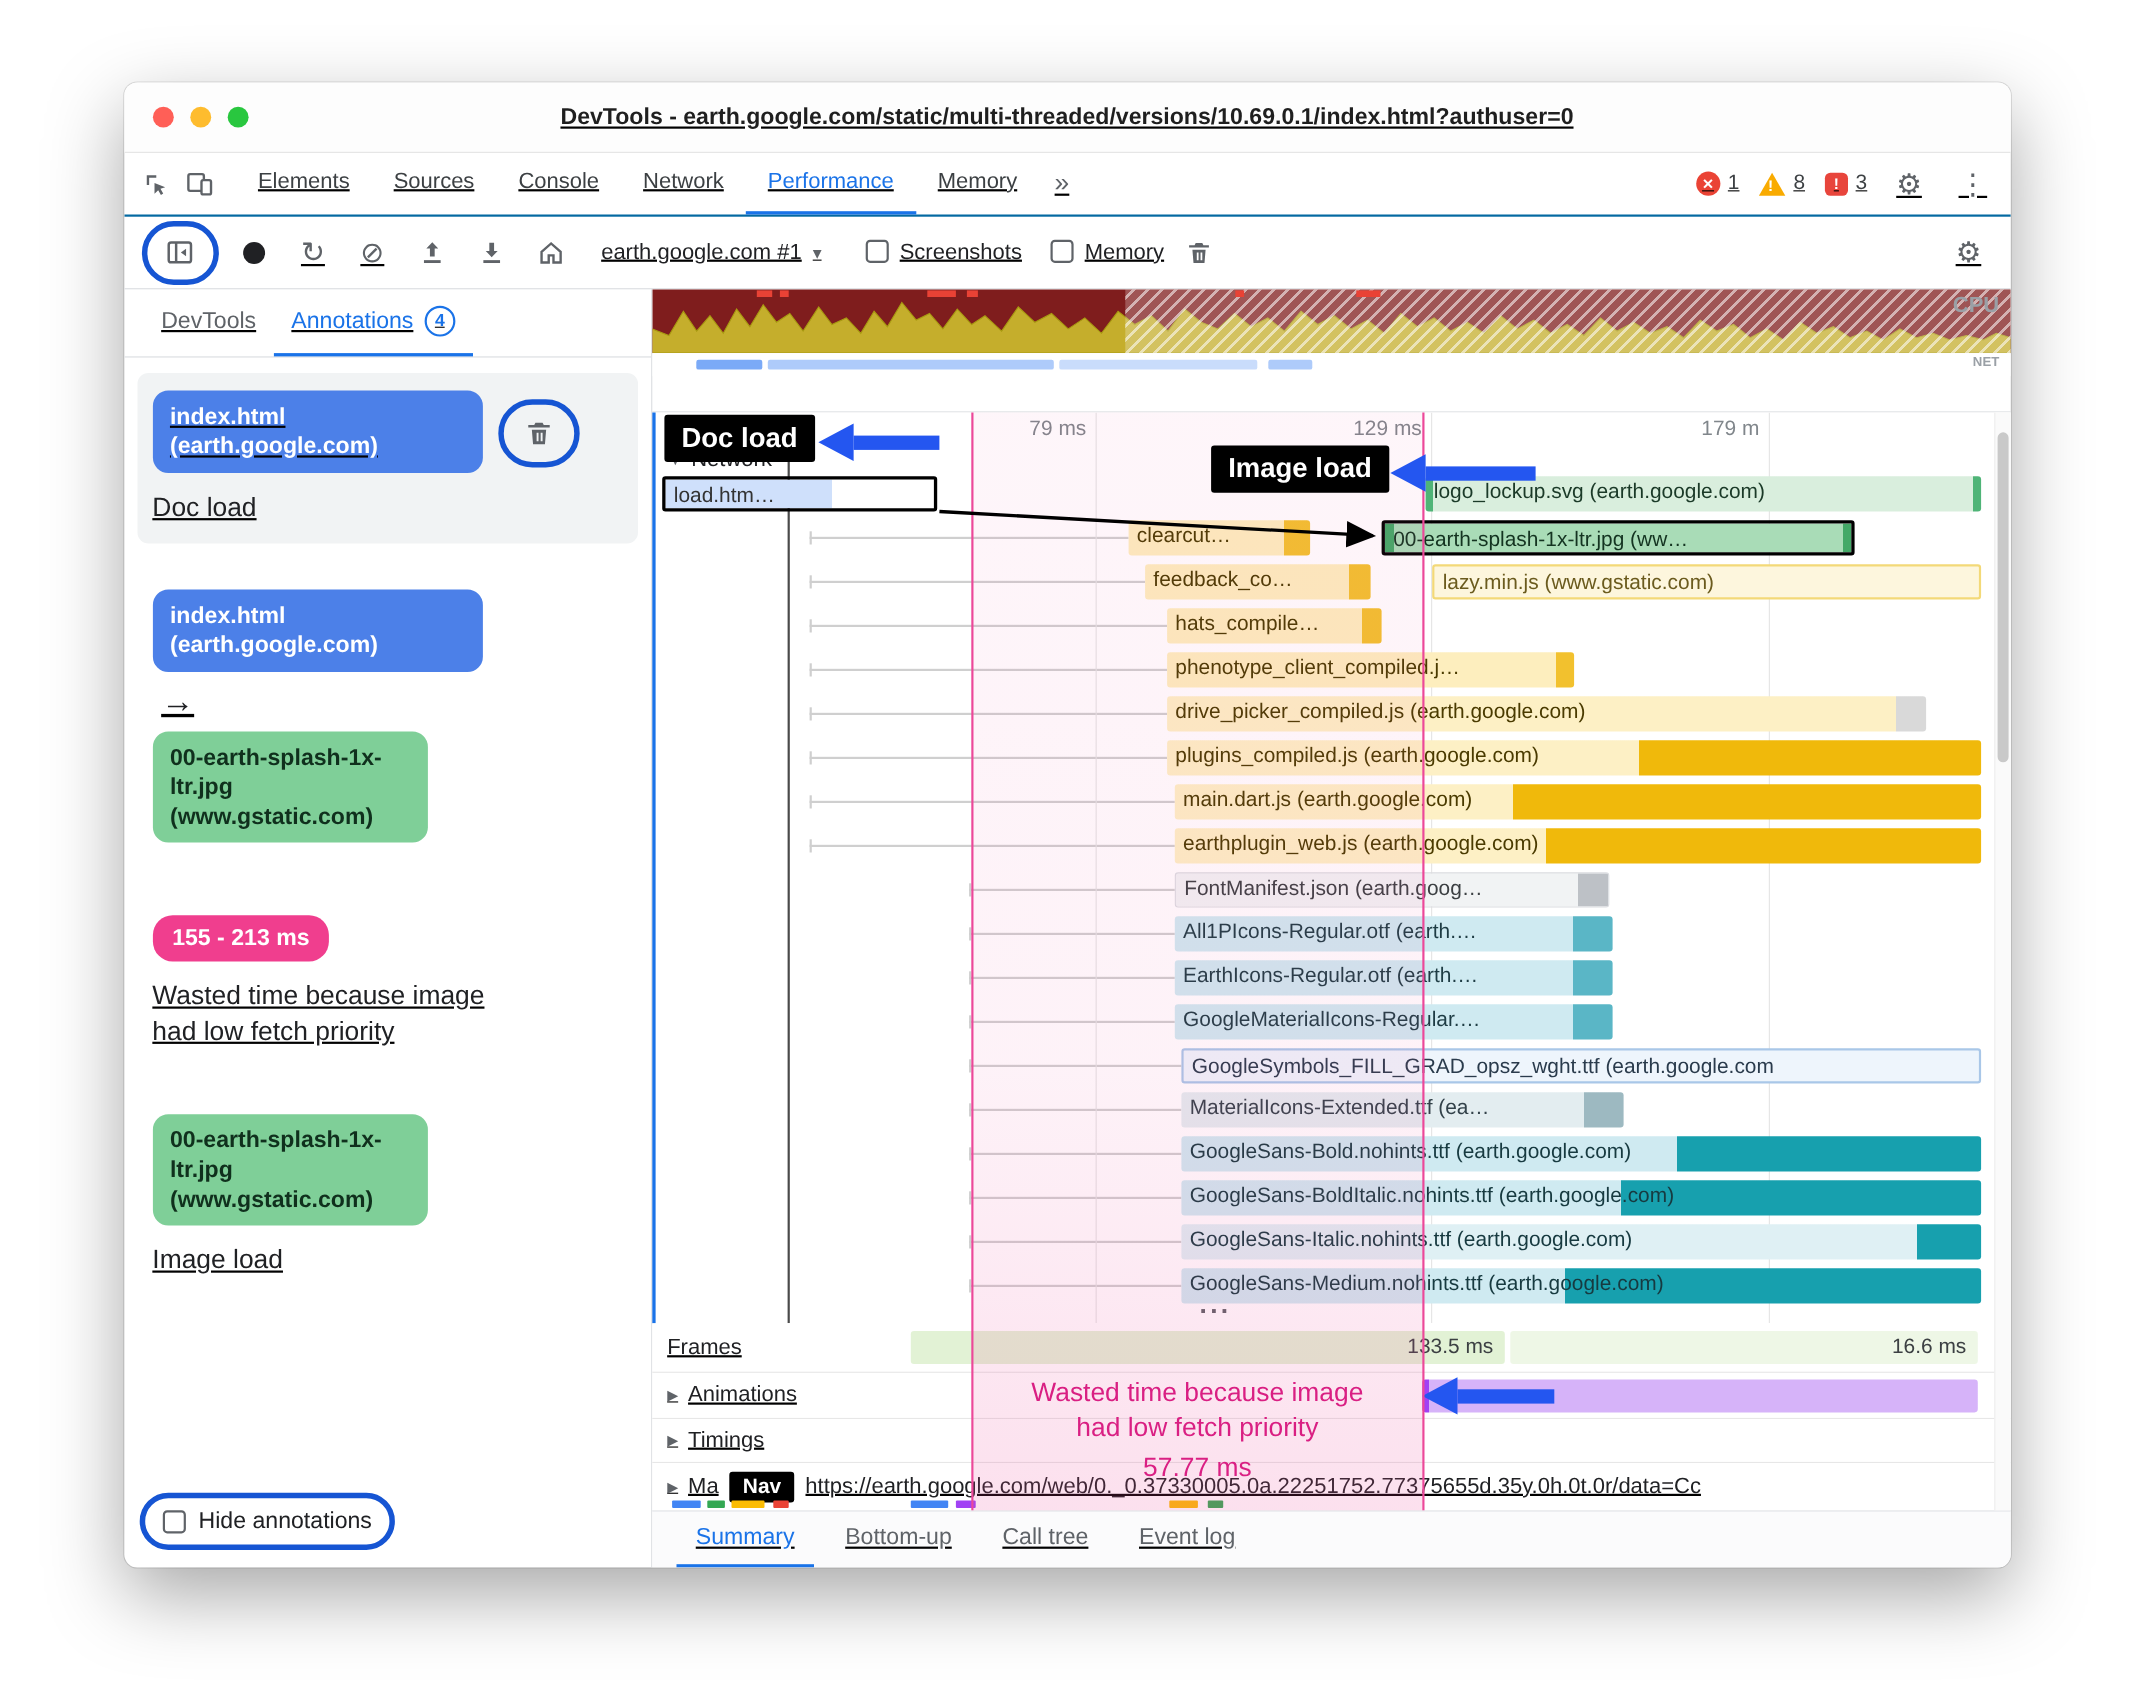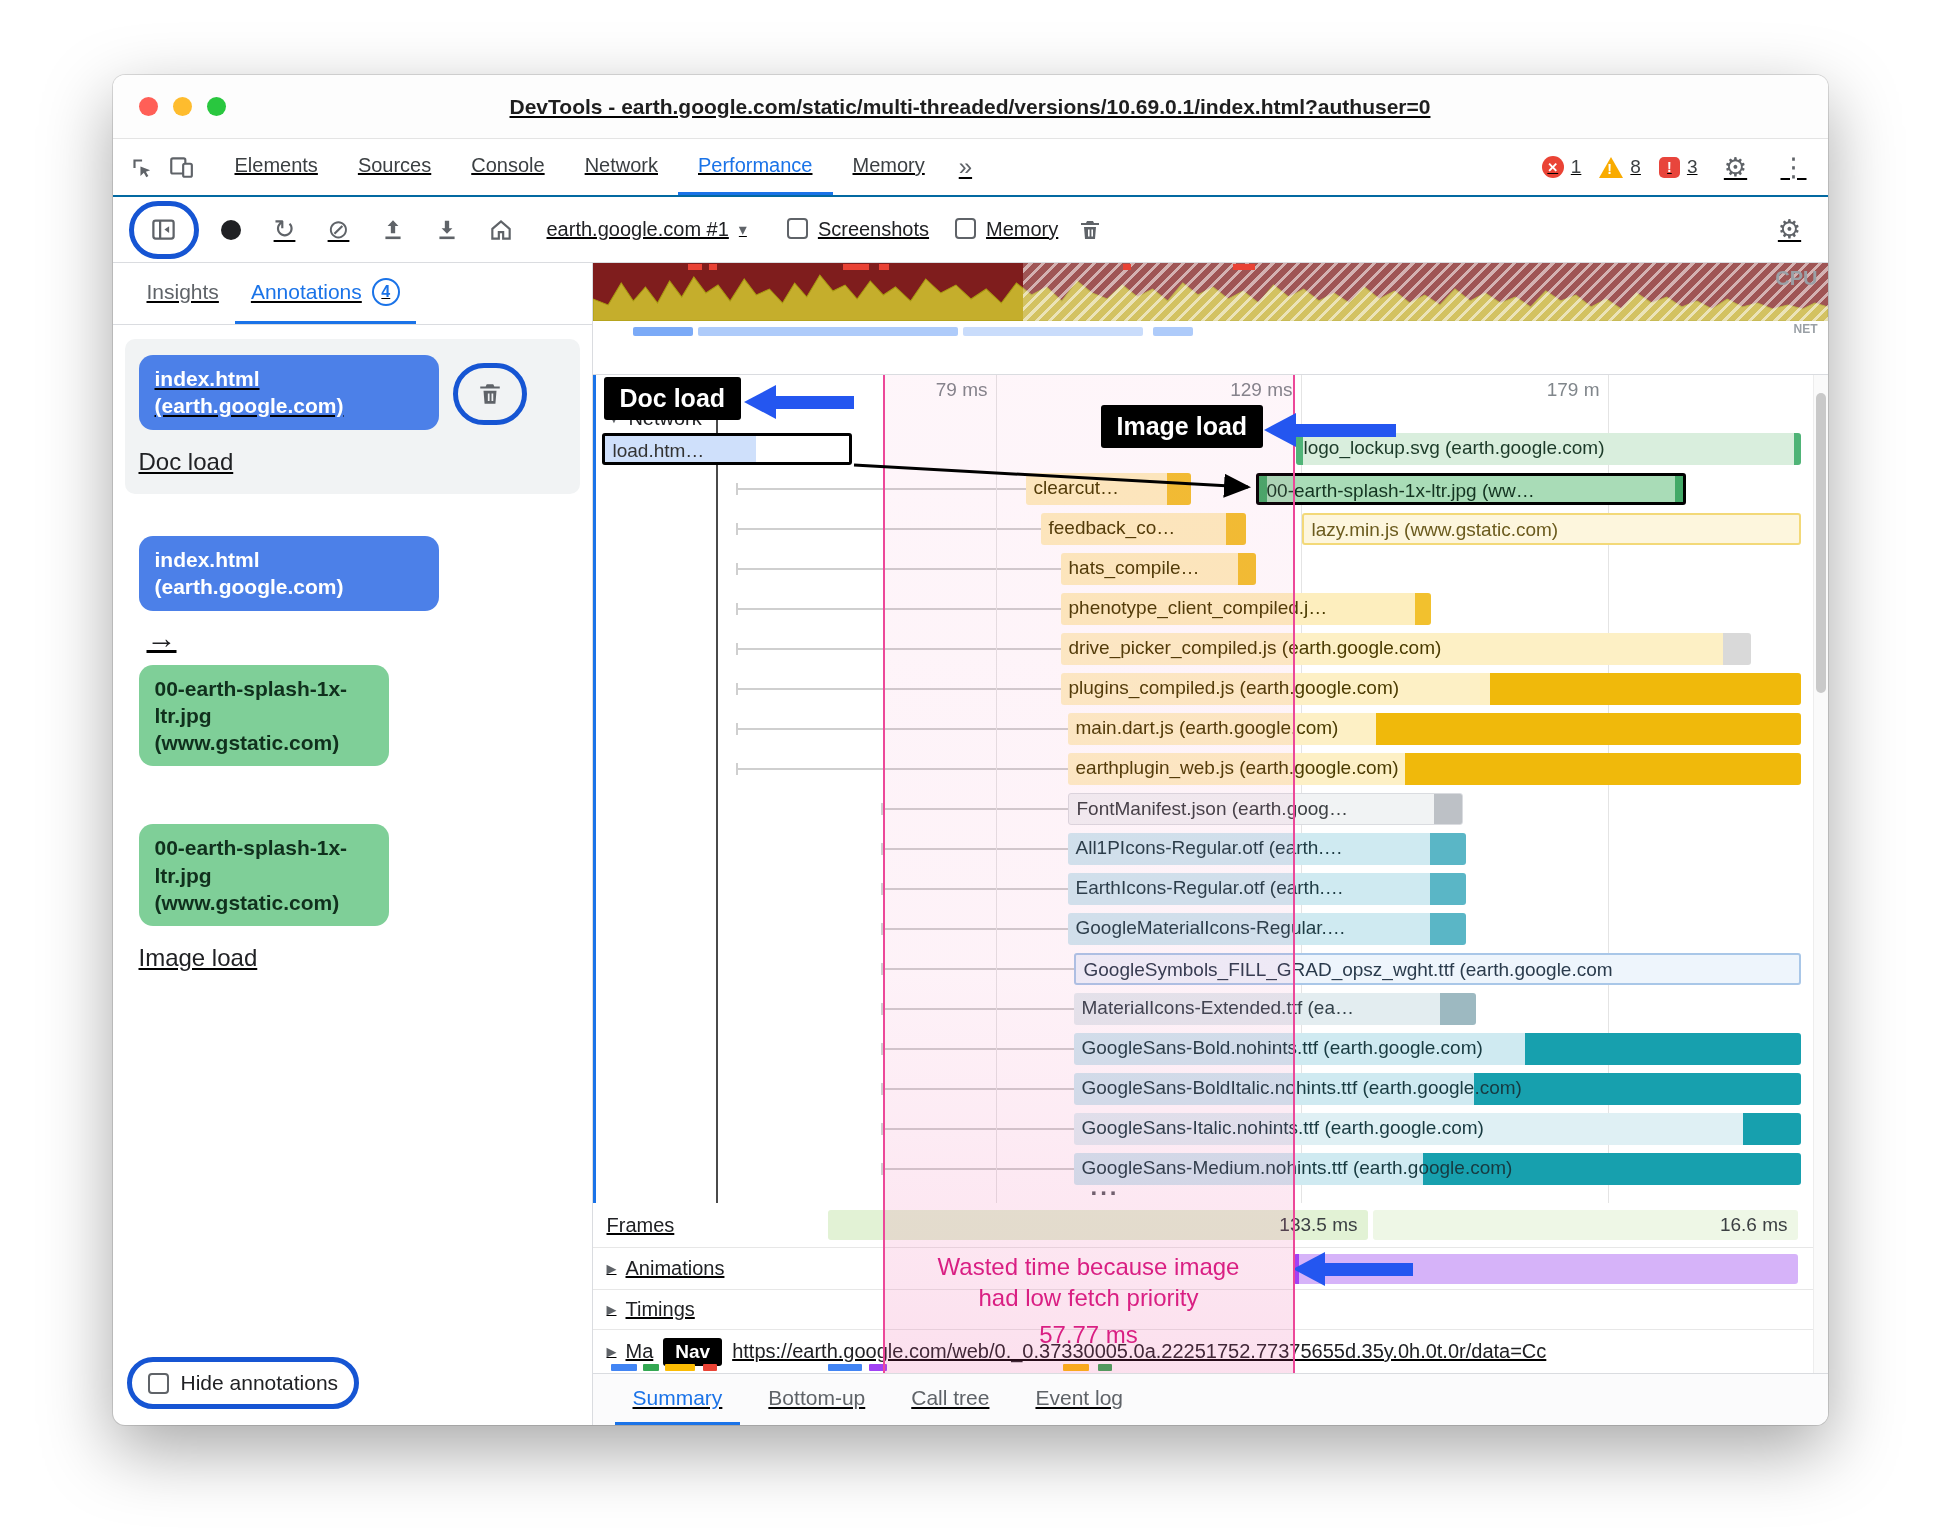--- a/index.html
+++ b/index.html
@@ -245,21 +245,21 @@
         </svg>
     </span>
     <div class="spacer"></div>
     <span class="tool">⚙</span>
   </div>
 
   <div class="content">
 
     <div class="sidebar">
       <div class="side-tabs">
-        <span class="side-tab">Insights</span>
+        <span class="side-tab">DevTools</span>
         <span class="side-tab active">
           <span>Annotations</span>
           <i class="count">4</i>
         </span>
       </div>
       <div class="cards">
 
         <div class="card gray">
           <div class="card-row">
             <span class="pill blue">index.html (earth.google.com)</span>
@@ -273,20 +273,24 @@
           </div>
           <div class="card-label">Doc load</div>
         </div>
 
         <div class="card">
           <span class="pill blue">index.html (earth.google.com)</span>
           <span class="arrow-glyph">→</span>
           <span class="pill green">00-earth-splash-1x-ltr.jpg (www.gstatic.com)</span>
         </div>
 
+        <div class="card" style="margin-top:34px;">
+          <span class="pill pink">155 - 213 ms</span>
+          <div class="card-label">Wasted time because image had low fetch priority</div>
+        </div>
 
         <div class="card" style="margin-top:18px;">
           <span class="pill green">00-earth-splash-1x-ltr.jpg (www.gstatic.com)</span>
           <div class="card-label">Image load</div>
         </div>
 
       </div>
       <div class="hide-wrap">
         <label class="ring hide-ring" style="display:inline-flex;align-items:center;">
           <span class="cb"></span>

